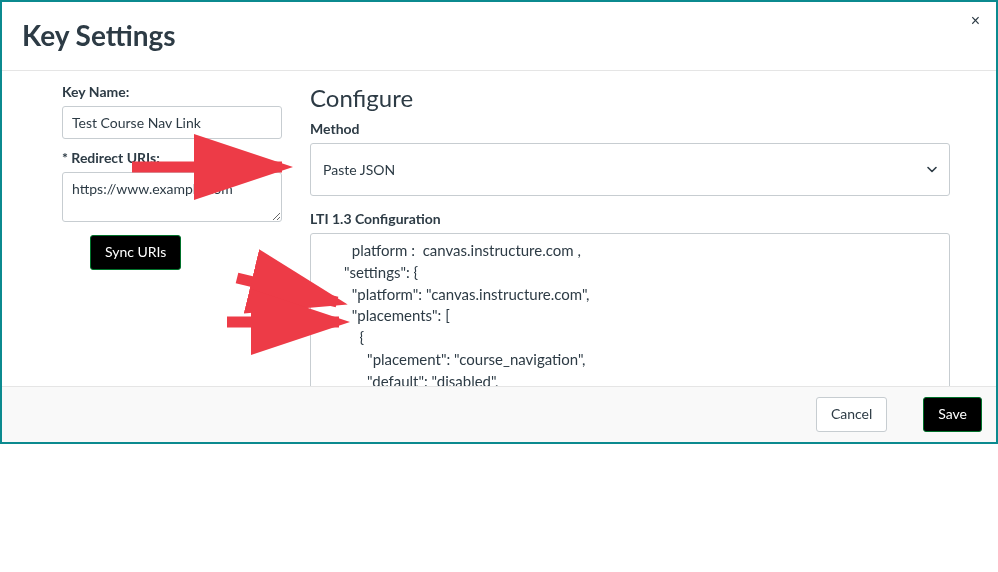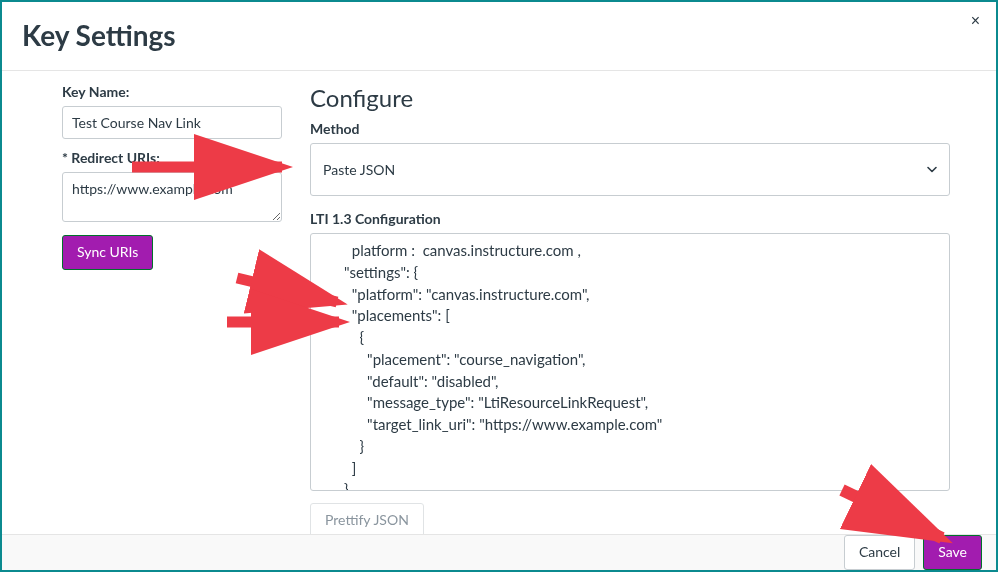--- a/index.html
+++ b/index.html
@@ -4,21 +4,21 @@
 <style>
   * { box-sizing: border-box; }
   html, body {
     margin: 0; padding: 0;
     font-family: "Lato", "Helvetica Neue", Arial, sans-serif;
     font-size: 14px;
     color: #2d3b45;
     background: #fff;
   }
   .outer {
-    width: 998px; height: 572px;
+    width: 998px; height: 444px;
     border: 2px solid #0b8a8f;
     position: relative;
     overflow: hidden;
     background: #fff;
   }
   .modal {
     position: absolute;
     left: 0; right: 0; top: 0; bottom: 0;
     background: #fff;
     display: flex;
@@ -94,23 +94,24 @@
     display: inline-block;
     padding: 8px 14px;
     border-radius: 3px;
     font-size: 14px;
     font-family: inherit;
     cursor: pointer;
     border: 1px solid transparent;
     line-height: 1.2;
   }
   .btn-green {
-    background: #a21caf;
+    background: #000000;
     color: #fff;
     border-color: #00712a;
+    margin-left: 28px;
   }
   .btn-default {
     background: #fff;
     color: #2d3b45;
     border-color: #c7cdd1;
   }
   .btn-disabled {
     background: #fff;
     color: #8a959e;
     border-color: #e0e3e5;
@@ -165,21 +166,21 @@
     background: transparent;
   }
   .code-area::-webkit-scrollbar { width: 14px; }
   .code-area::-webkit-scrollbar-track { background: #f1f1f1; }
   .code-area::-webkit-scrollbar-thumb { background: #b8b8b8; }
 
   .prettify-row { margin-top: 12px; }
 
   .modal-footer {
     border-top: 1px solid #e5e5e5;
-    padding: 0 14px;
+    padding: 10px 14px;
     display: flex;
     justify-content: flex-end;
     gap: 8px;
     background: #f9f9f9;
   }
 
   
   .arrow {
     position: absolute;
     pointer-events: none;

